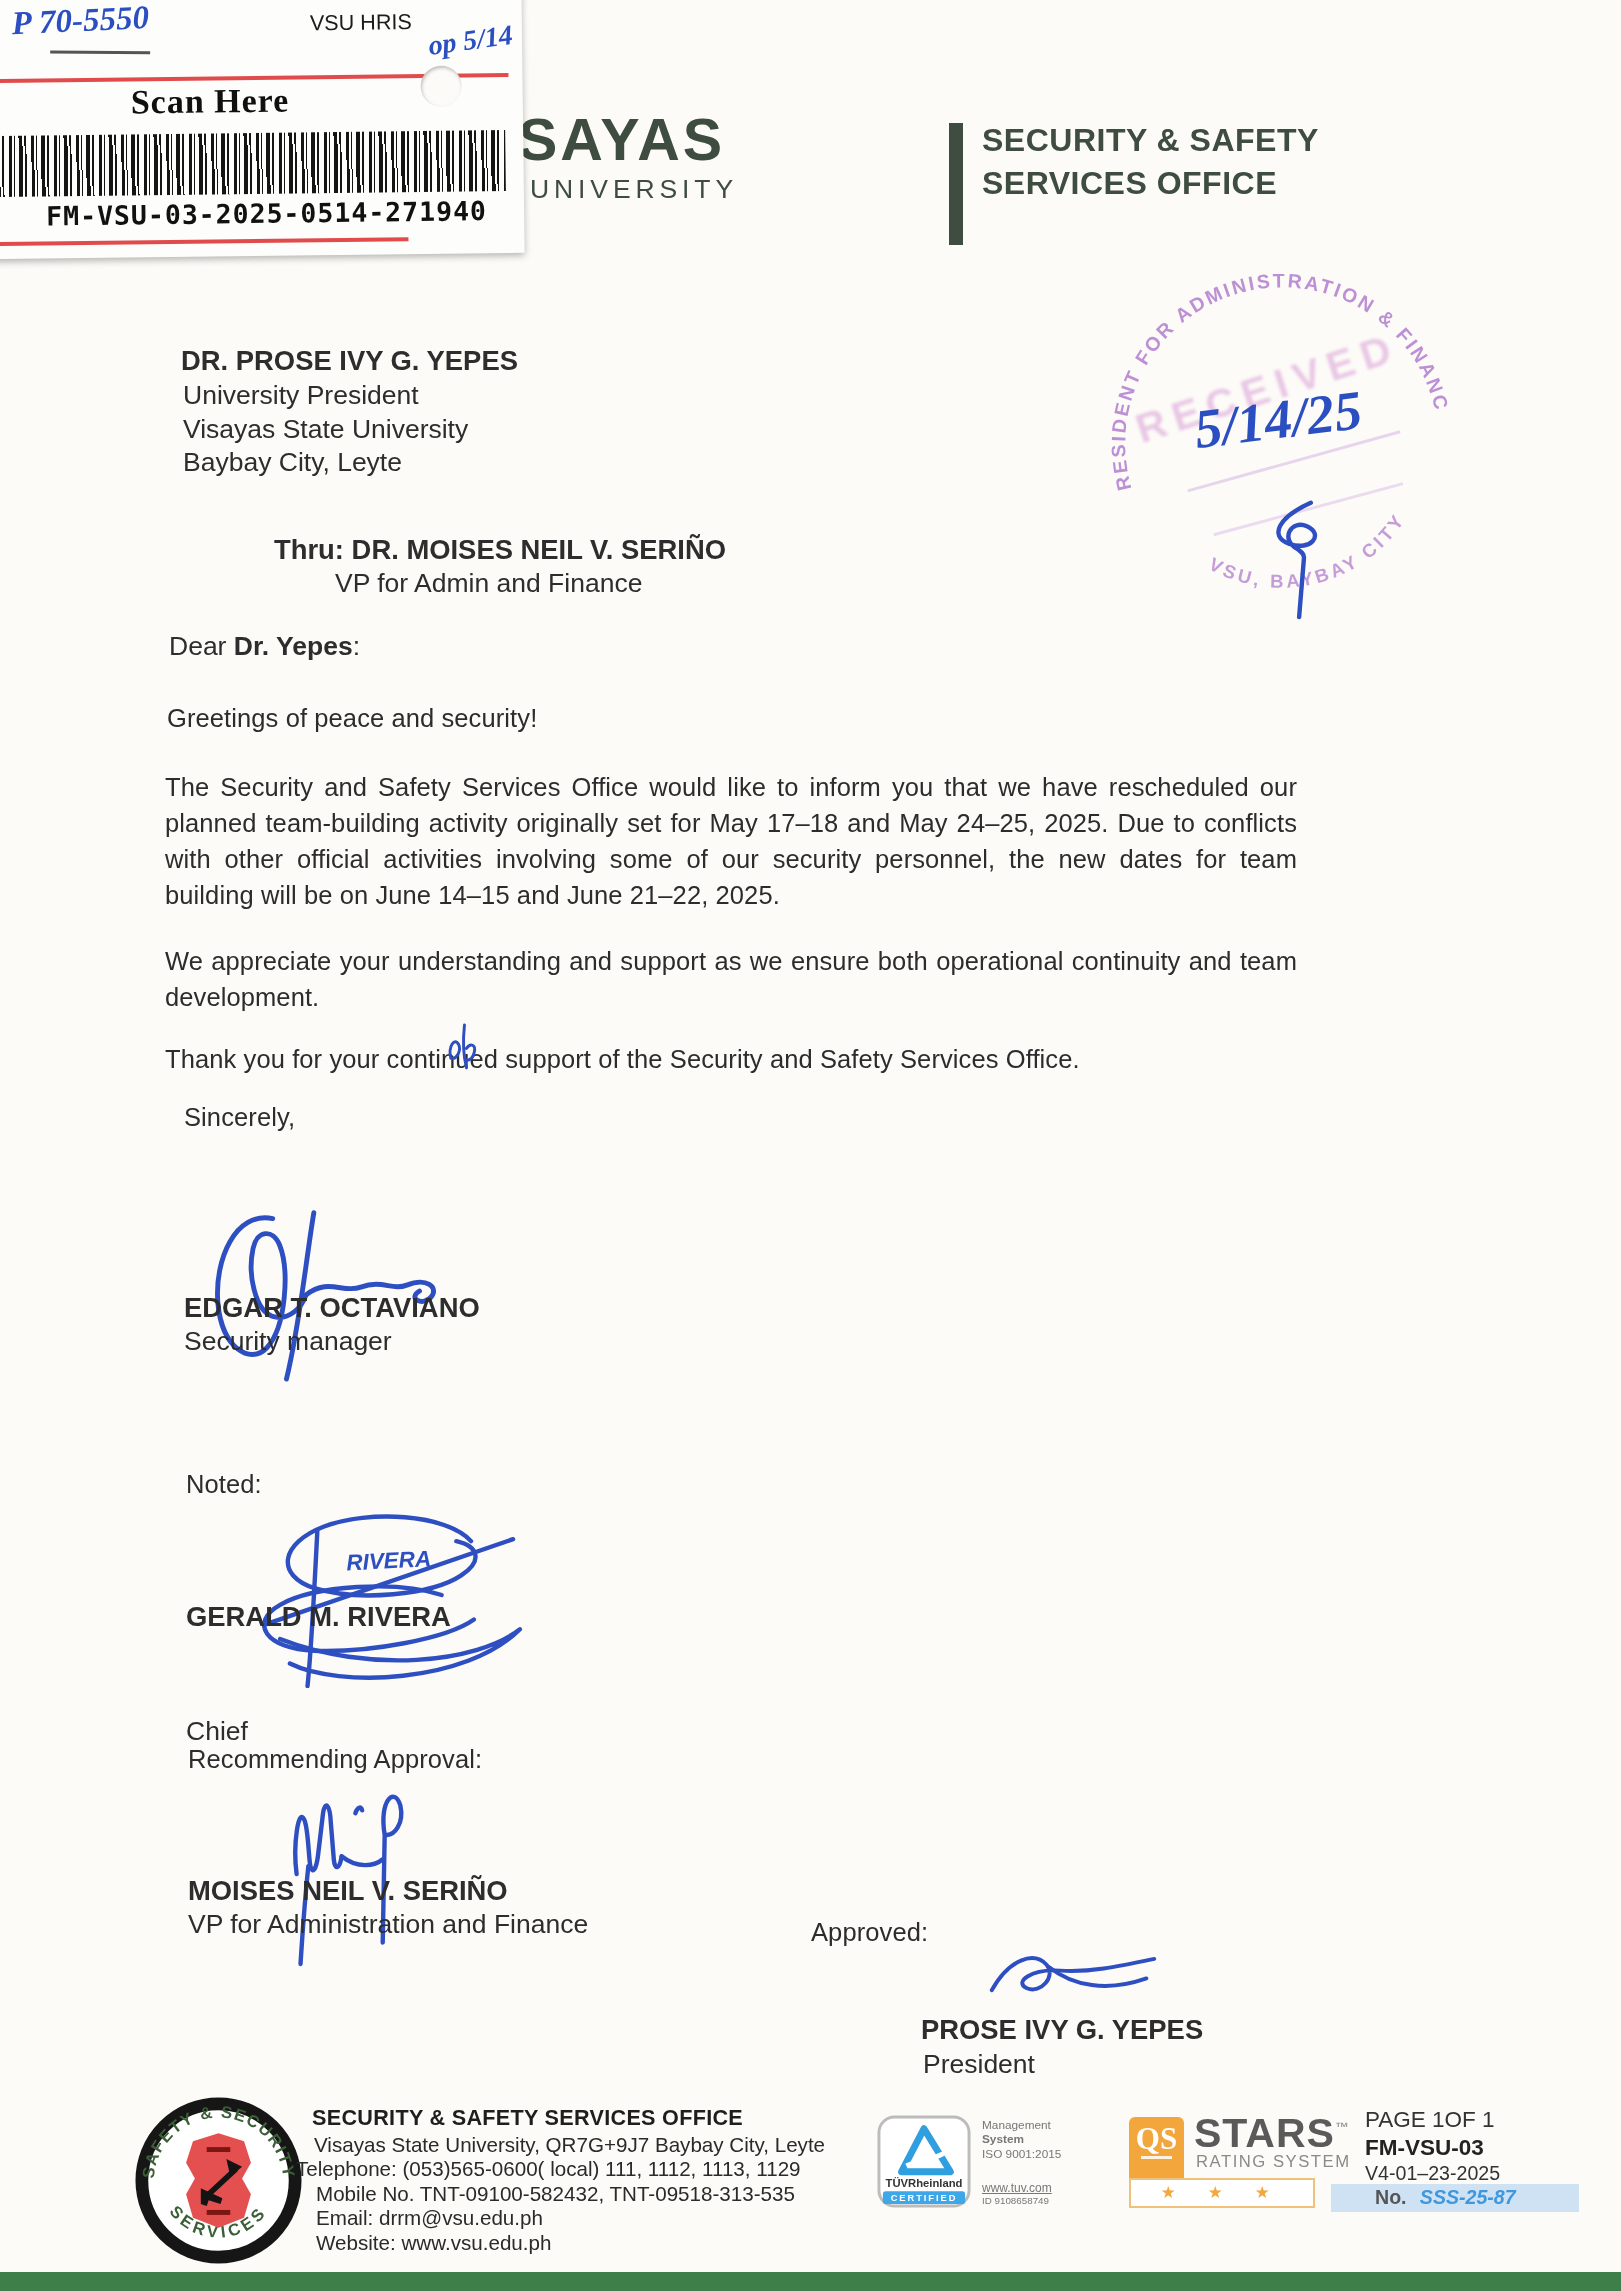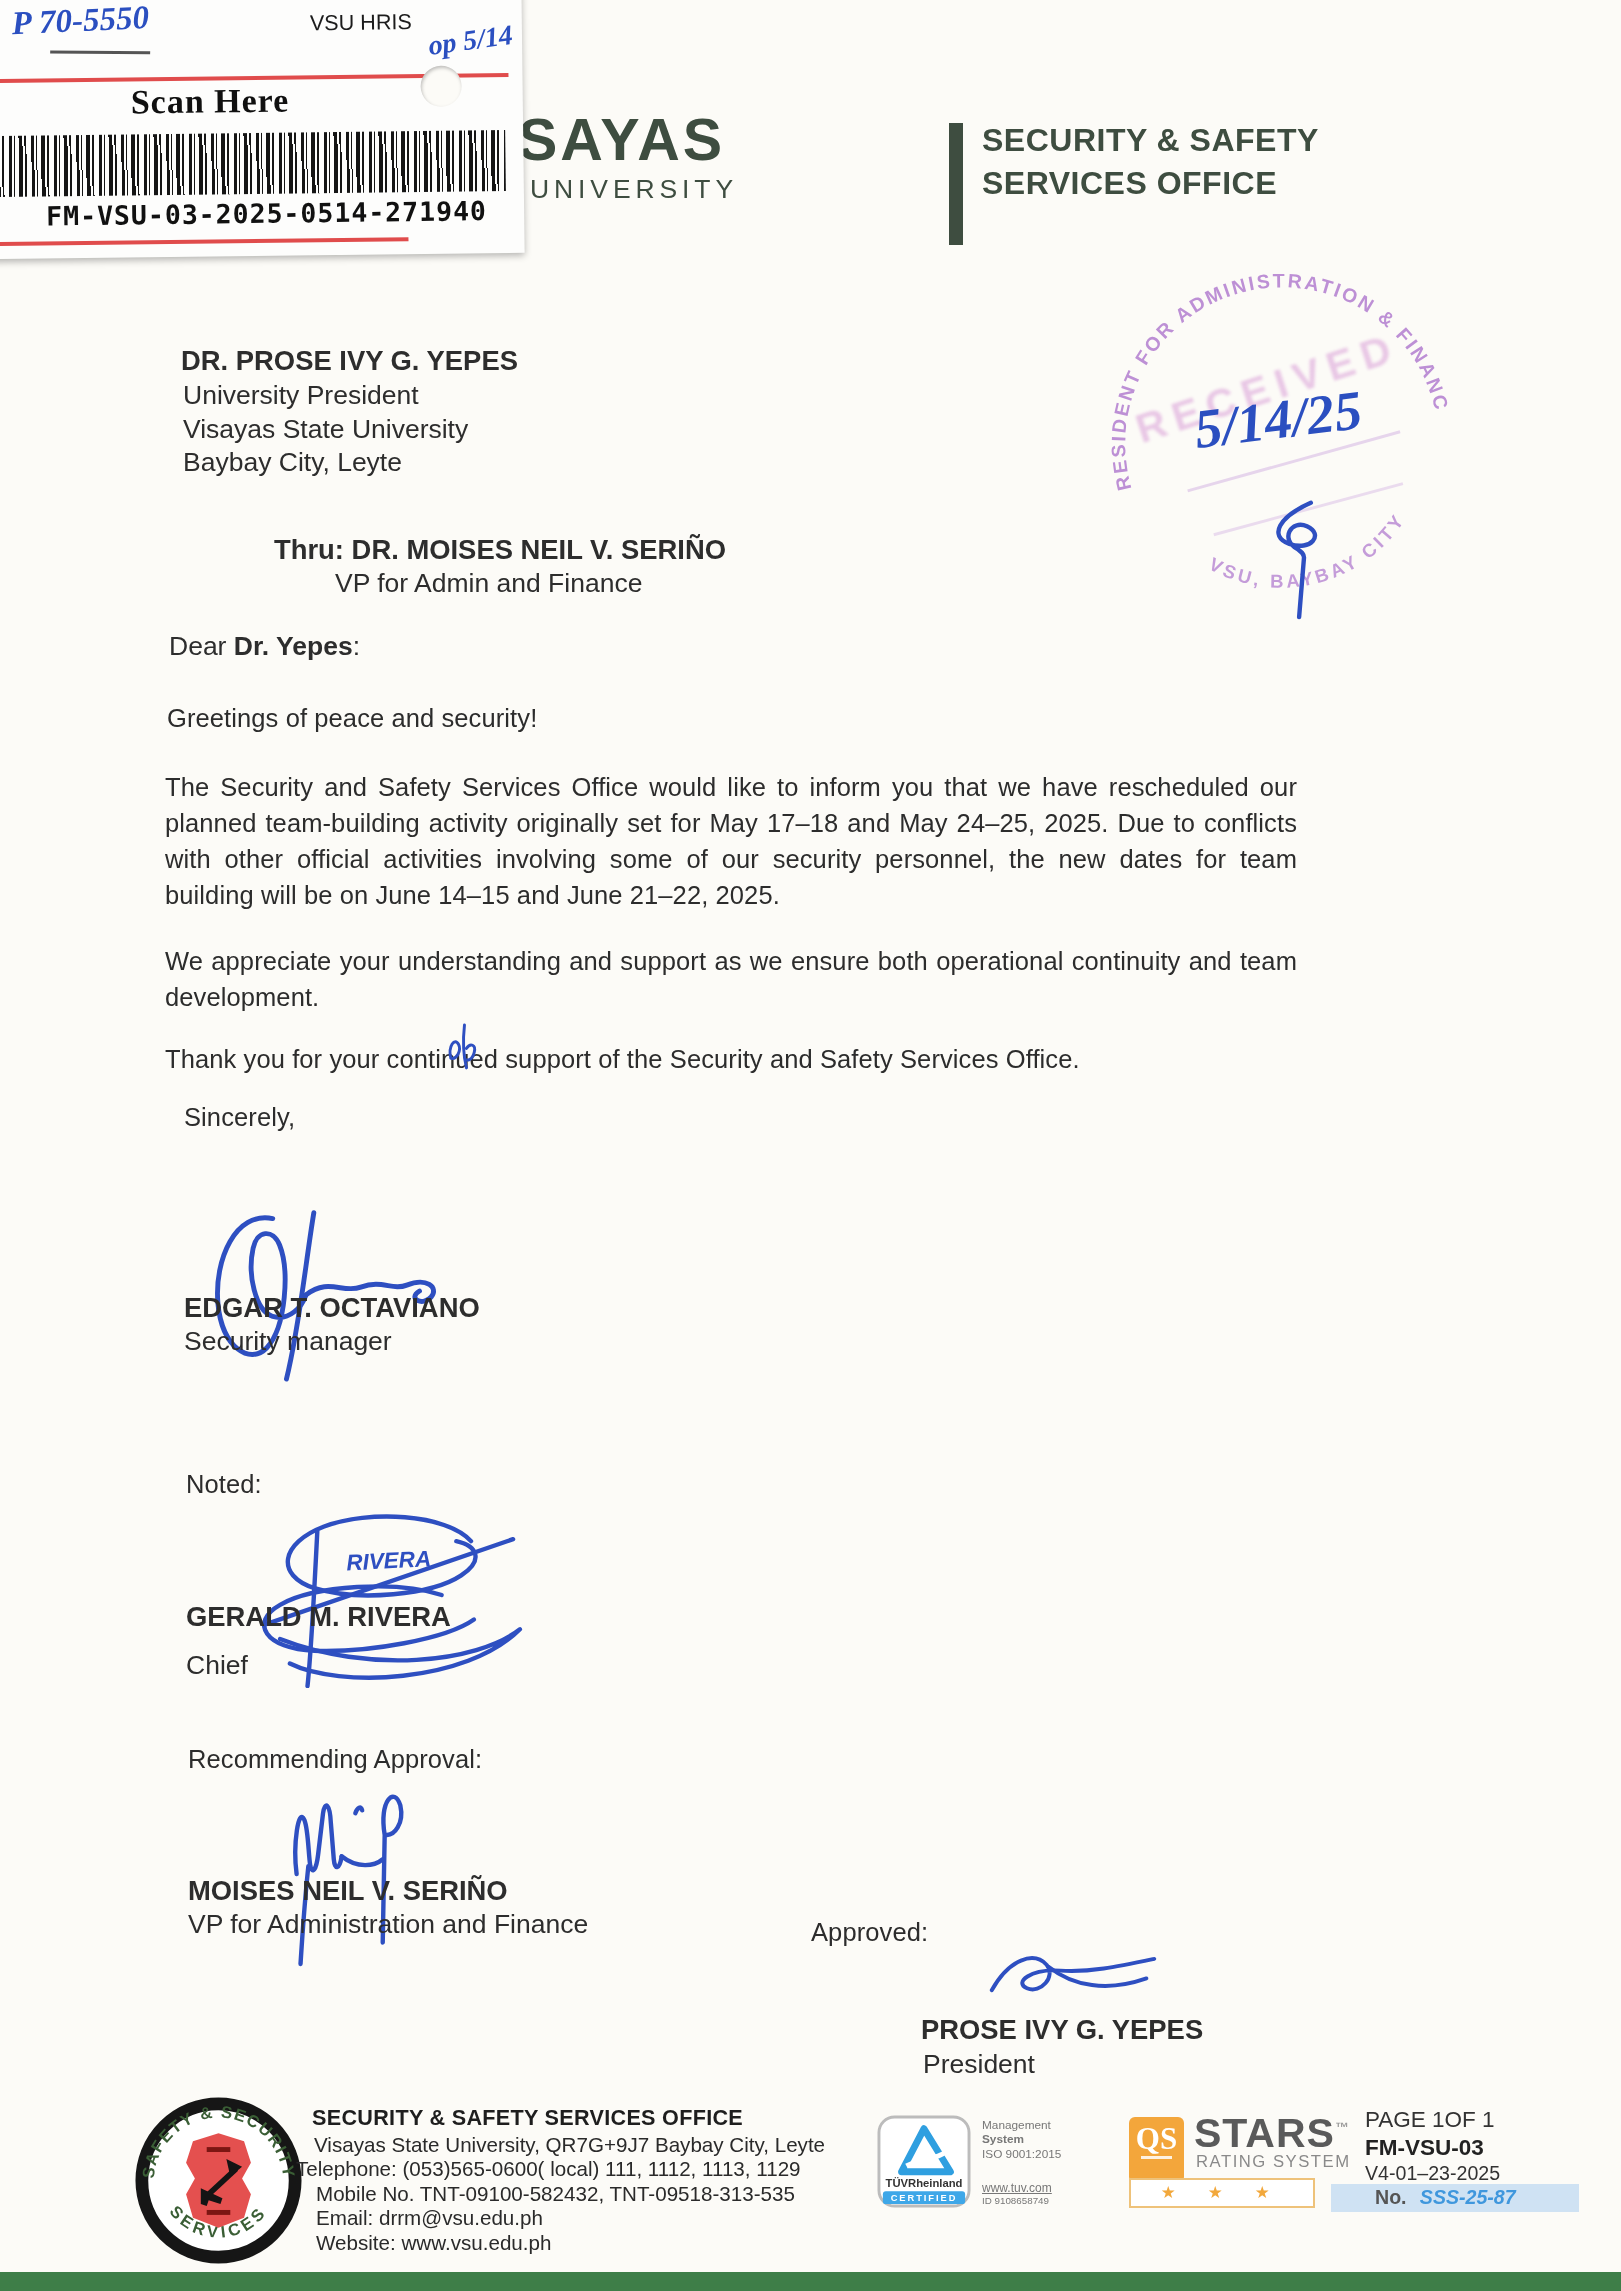--- a/index.html
+++ b/index.html
@@ -113,21 +113,21 @@
   <div class="abs body-text" style="left:186px;top:1466px;">Noted:</div>
   <svg class="abs sig" style="left:221px;top:1502px;" width="314" height="186" viewBox="0 0 320 190">
     <path d="M 255,40 C 230,12 150,8 105,25 C 60,42 55,75 95,88 C 140,102 215,95 245,75 C 268,60 262,45 240,40" stroke-width="4.5"></path>
     <path d="M 225,95 C 180,80 95,85 60,105 C 28,123 45,150 95,152 C 150,154 230,140 258,120" stroke-width="4.5"></path>
     <path d="M 45,125 L 298,38" stroke-width="4.5"></path>
     <path d="M 60,140 C 150,175 260,165 305,130 C 250,185 120,190 70,165" stroke-width="4.5"></path>
     <path d="M 98,30 C 95,90 92,150 88,188" stroke-width="4.5"></path>
     <text x="128" y="70" font-size="23" font-weight="bold" font-style="italic" fill="#2e4fc1" font-family="Liberation Sans, sans-serif" transform="rotate(-3 128 70)">RIVERA</text>
   </svg>
   <div class="abs b" style="left:186px;top:1601px;font-size:27.4px;">GERALD M. RIVERA</div>
-  <div class="abs" style="left:186px;top:1650px;font-size:26.5px;">Chief</div>
+  <div class="abs" style="left:186px;top:1716px;font-size:26.5px;">Chief</div>
 
   <div class="abs body-text" style="left:188px;top:1741px;">Recommending Approval:</div>
   <svg class="abs sig" style="left:279px;top:1776px;" width="137" height="191" viewBox="0 0 140 195">
     <path d="M 18,100 C 14,70 20,30 26,45 C 30,55 30,80 32,92 C 34,100 38,97 40,80 L 45,38 C 47,25 52,28 53,48 L 56,85 C 57,97 62,95 64,82" stroke-width="4.5"></path>
     <path d="M 78,38 C 80,32 84,30 85,35" stroke-width="4.5"></path>
     <path d="M 108,60 C 102,25 118,10 124,30 C 128,48 118,62 108,60 L 106,170" stroke-width="4.5"></path>
     <path d="M 30,92 C 26,130 24,160 22,192" stroke-width="4.5"></path>
     <path d="M 64,82 C 80,95 98,92 106,85" stroke-width="4.5"></path>
   </svg>
   <div class="abs b" style="left:188px;top:1875px;font-size:27.4px;">MOISES NEIL V. SERIÑO</div>

